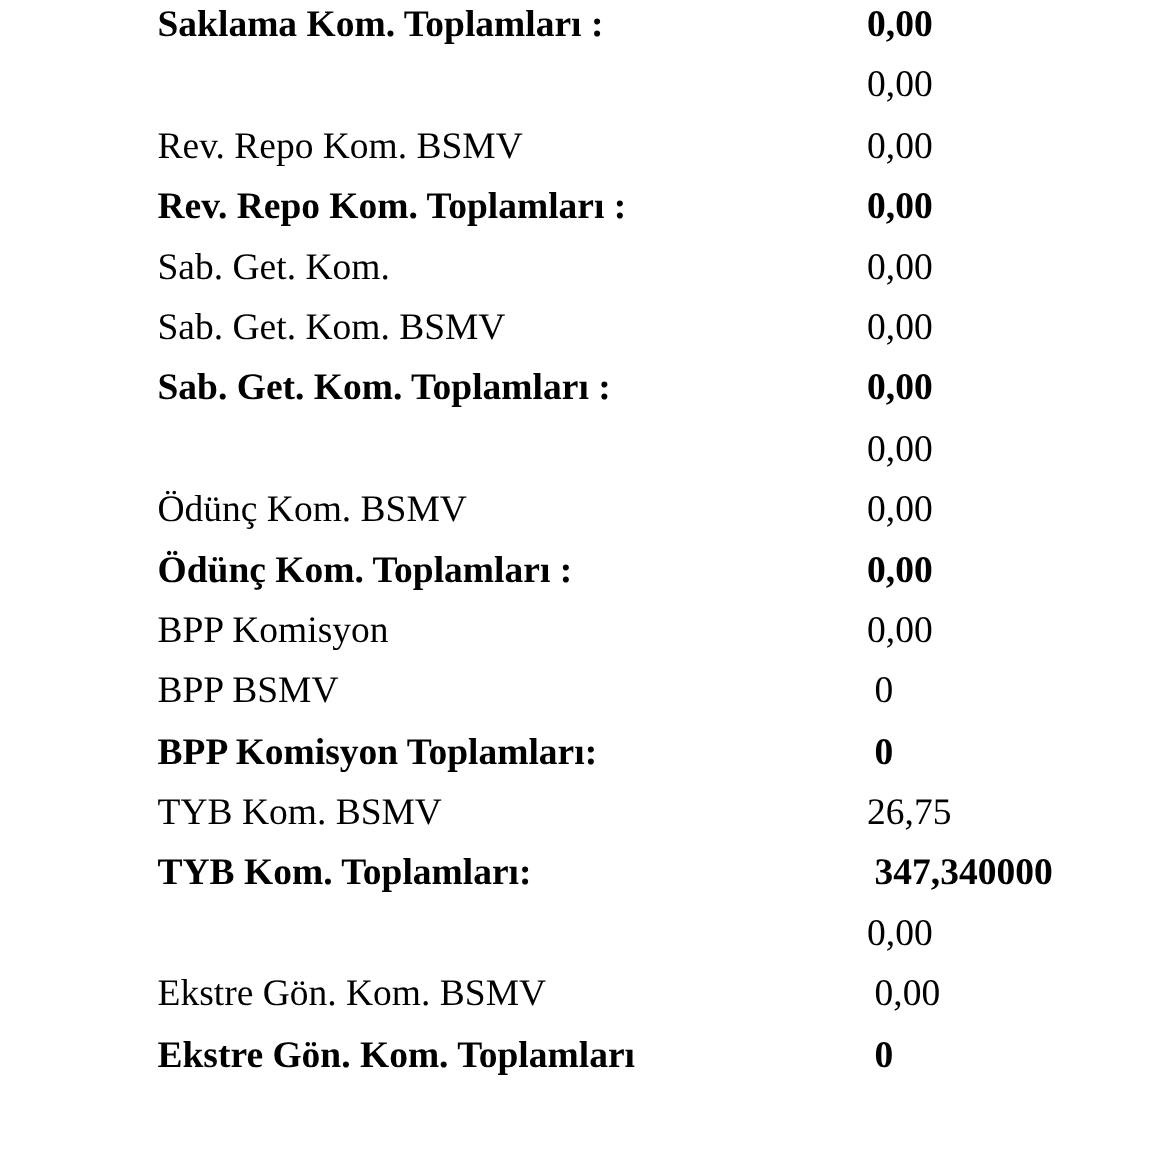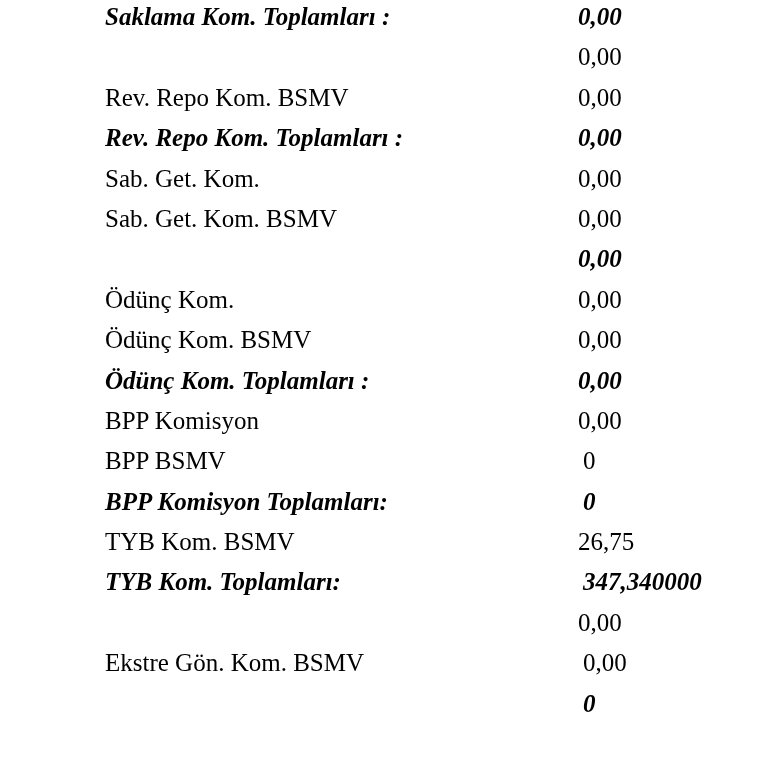--- a/index.html
+++ b/index.html
@@ -1,20 +1,20 @@
 <!DOCTYPE html>
 <html><head>
 <meta charset="utf-8">
 <style>
   html, body { margin: 0; padding: 0; background: #ffffff; }
   body { width: 768px; height: 768px; overflow: hidden; position: relative;
          font-family: "Liberation Serif", "DejaVu Serif", serif; color: #000; }
   .table { position: absolute; left: 105px; top: 0; width: 640px; }
   .row { position: relative; height: 40.4px; font-size: 25px; line-height: 40.4px; white-space: nowrap; }
-  .row.bold { font-weight: bold; font-style: italic; }
+  .row.bold { font-weight: bold; }
   .label { position: absolute; left: 0; top: -3px; }
   .value { position: absolute; left: 473px; top: -3px; }
   .value.shift { left: 478px; }
 </style>
 </head>
 <body>
 
 <div class="table">
   <div class="row bold">
       <span class="label">Saklama Kom. Toplamları :</span>
@@ -33,24 +33,24 @@
     </div>
   <div class="row">
       <span class="label">Sab. Get. Kom.</span>
       <span class="value">0,00</span>
     </div>
   <div class="row">
       <span class="label">Sab. Get. Kom. BSMV</span>
       <span class="value">0,00</span>
     </div>
   <div class="row bold">
+      <span class="label">Sab. Get. Kom. Toplamları :</span>
       <span class="value">0,00</span>
     </div>
   <div class="row">
-      <span class="label">Ödünç Kom.</span>
       <span class="value">0,00</span>
     </div>
   <div class="row">
       <span class="label">Ödünç Kom. BSMV</span>
       <span class="value">0,00</span>
     </div>
   <div class="row bold">
       <span class="label">Ödünç Kom. Toplamları :</span>
       <span class="value">0,00</span>
     </div>
@@ -75,15 +75,16 @@
       <span class="value shift">347,340000</span>
     </div>
   <div class="row">
       <span class="value">0,00</span>
     </div>
   <div class="row">
       <span class="label">Ekstre Gön. Kom. BSMV</span>
       <span class="value shift">0,00</span>
     </div>
   <div class="row bold">
+      <span class="label">Ekstre Gön. Kom. Toplamları</span>
       <span class="value shift">0</span>
     </div>
 </div>
 
 </body></html>

